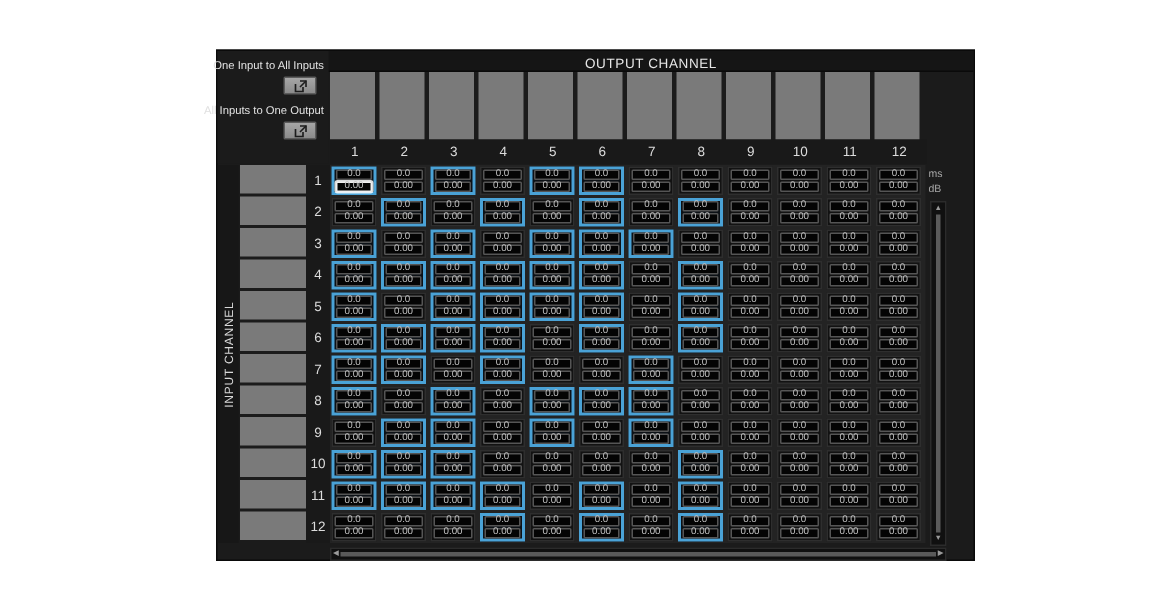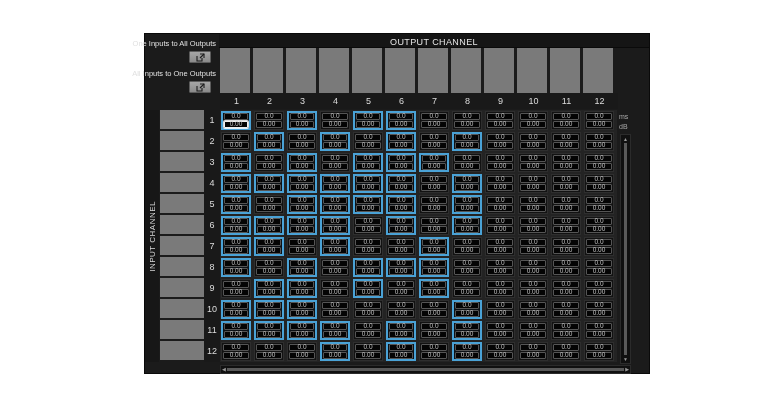--- a/index.html
+++ b/index.html
@@ -103,33 +103,33 @@
 <body>
 
 <div class="panel">
 
   <div class="output-bar">
     <span>OUTPUT CHANNEL</span>
   </div>
 
   <div class="left-controls">
     <div class="ctrl-group">
-      <div class="ctrl-label">One Inputs to All Outputs</div>
+      <div class="ctrl-label">One Input to All Inputs</div>
       <button class="ctrl-btn">
         <span>
           <svg width="9" height="9" viewBox="0 0 9 9">
             <path d="M1 3 L1 8 L6 8 L6 5" fill="none" stroke="#1d1d1d" stroke-width="1.1"></path>
             <path d="M4 1 L8 1 L8 5" fill="none" stroke="#1d1d1d" stroke-width="1.1"></path>
             <path d="M8 1 L4 5" fill="none" stroke="#1d1d1d" stroke-width="1.1"></path>
           </svg>
         </span>
       </button>
     </div>
     <div class="ctrl-group">
-      <div class="ctrl-label">All Inputs to One Outputs</div>
+      <div class="ctrl-label">All Inputs to One Output</div>
       <button class="ctrl-btn">
         <span>
           <svg width="9" height="9" viewBox="0 0 9 9">
             <path d="M1 3 L1 8 L6 8 L6 5" fill="none" stroke="#1d1d1d" stroke-width="1.1"></path>
             <path d="M4 1 L8 1 L8 5" fill="none" stroke="#1d1d1d" stroke-width="1.1"></path>
             <path d="M8 1 L4 5" fill="none" stroke="#1d1d1d" stroke-width="1.1"></path>
           </svg>
         </span>
       </button>
     </div>

